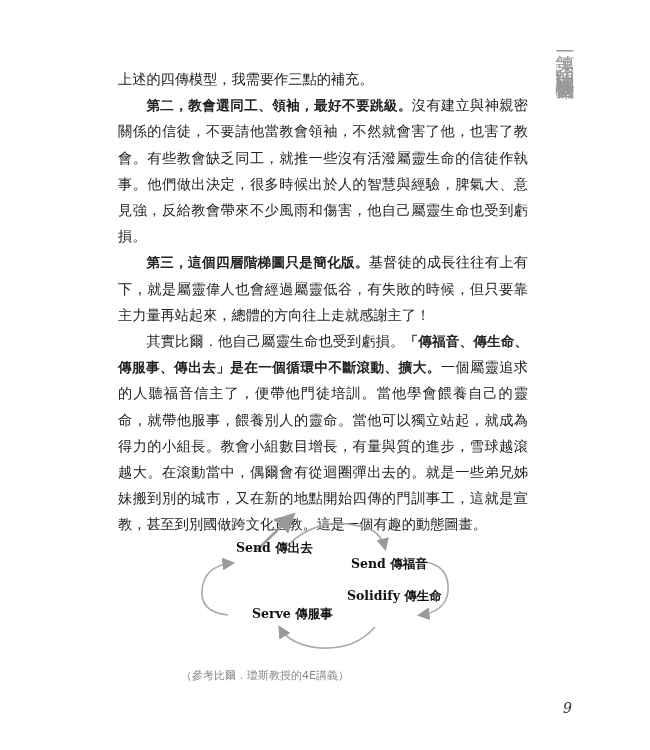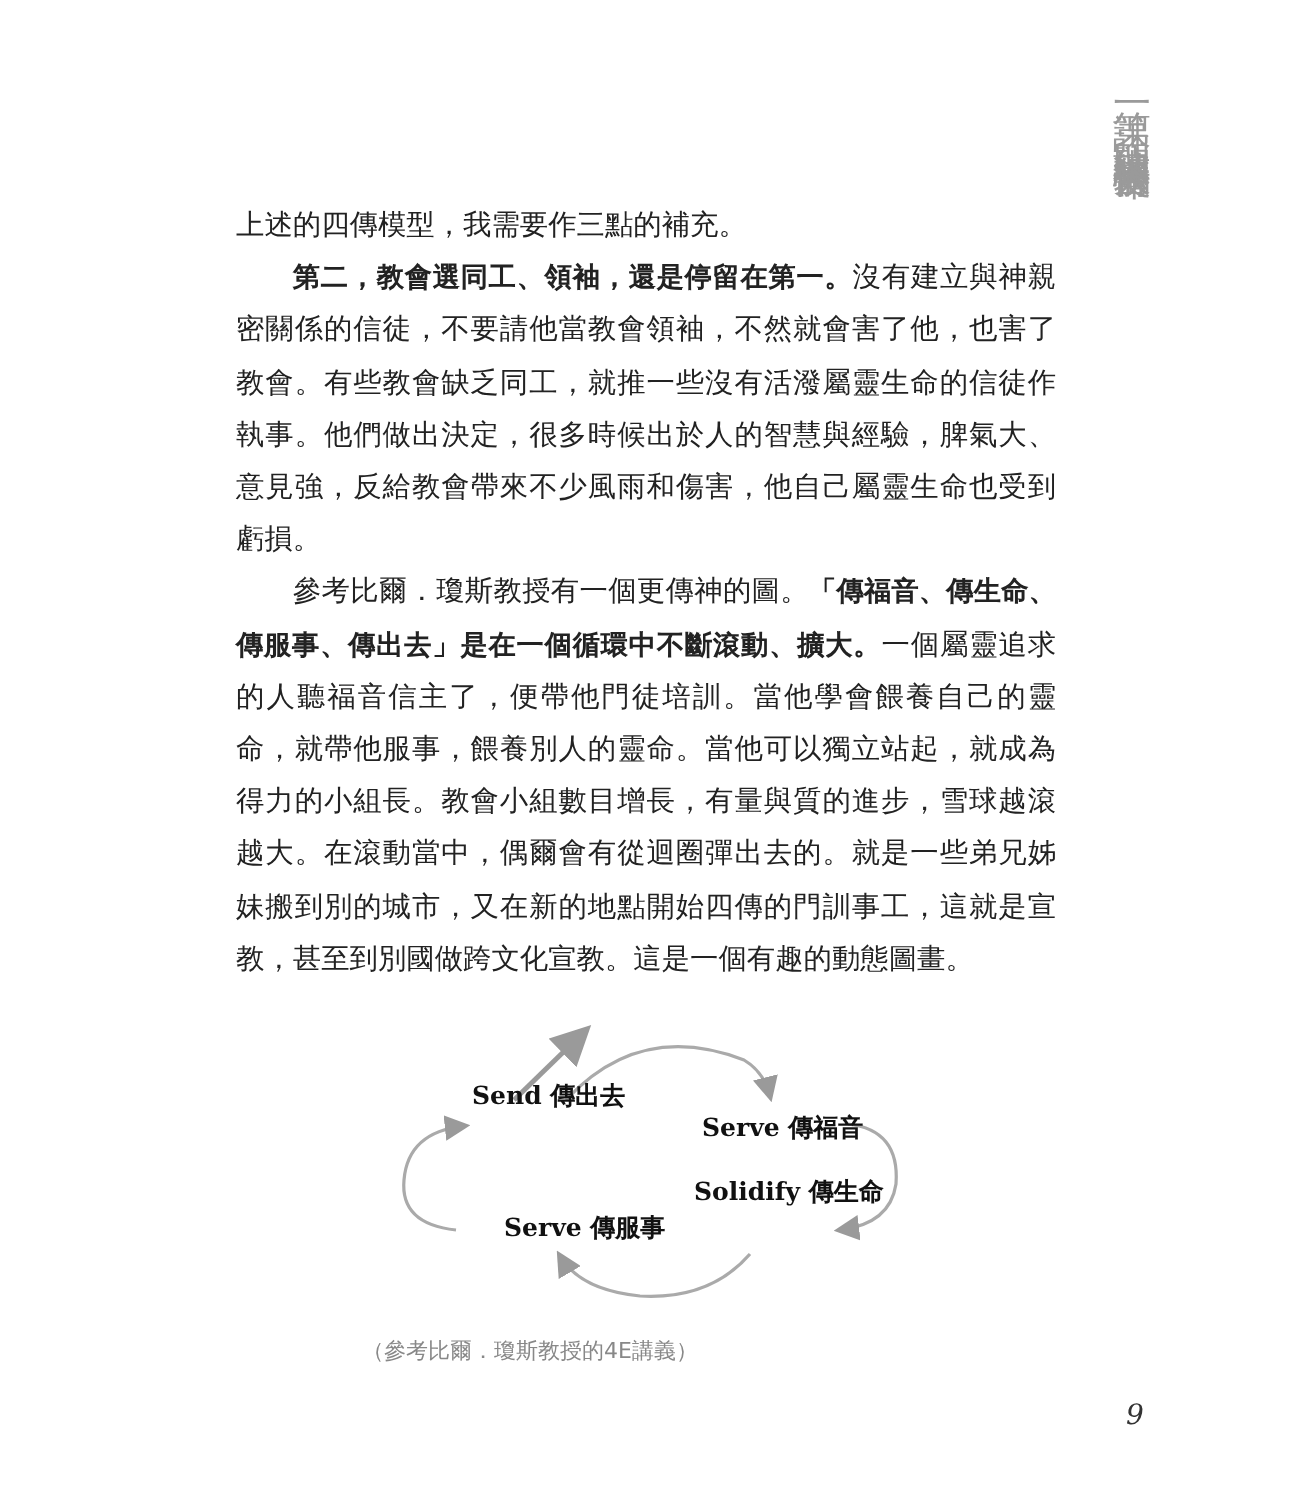--- a/index.html
+++ b/index.html
@@ -2,21 +2,21 @@
 <html><head>
   <meta charset="utf-8">
   <style>
     html, body { margin: 0; padding: 0; background: #ffffff; }
     body { width: 650px; height: 750px; position: relative; overflow: hidden;
            font-family: "DejaVu Serif", "Liberation Serif", serif; color: #222; }
     .side-header { position: absolute; left: 557px; top: 40px; width: 22px;
            writing-mode: vertical-rl; font-size: 19px; color: #9a9a9a; letter-spacing: 1px; }
     .side-header .gap { display: inline-block; height: 14px; }
     .body-text { position: absolute; left: 118px; top: 66px; width: 410px;
-           font-size: 14.2px; line-height: 26.2px; text-align: justify; margin-top: 34px; }
+           font-size: 14.2px; line-height: 26.2px; text-align: justify; }
     .body-text p { margin: 0; text-indent: 2em; }
     .body-text p.first { text-indent: 0; }
     .body-text b { font-family: "DejaVu Sans", "Liberation Sans", sans-serif; font-weight: bold; font-size: 13.6px; }
     .diagram { position: absolute; left: 0; top: 0; width: 650px; height: 750px; pointer-events: none; }
     .node { position: absolute; font-family: "DejaVu Serif", "Liberation Serif", serif;
             font-weight: bold; font-size: 12.5px; color: #111; white-space: nowrap; }
     .caption { position: absolute; left: 0; width: 530px; top: 668px; text-align: center;
                font-family: "DejaVu Sans", "Liberation Sans", sans-serif; font-size: 11px; color: #888; }
     .page-num { position: absolute; left: 563px; top: 700px; font-style: italic;
                 font-size: 14px; color: #333; }
@@ -26,24 +26,27 @@
 
 <div class="side-header">
   <span>第一課</span><span class="gap"></span><span>門徒訓練與福音大使命</span>
 </div>
 
 <div class="body-text">
   <p class="first">
     <span>上述的四傳模型，我需要作三點的補充。</span>
   </p>
   <p>
-    <b>第二，教會選同工、領袖，還是停留在第一。</b><span>沒有建立與神親密關係的信徒，不要請他當教會領袖，不然就會害了他，也害了教會。有些教會缺乏同工，就推一些沒有活潑屬靈生命的信徒作執事。他們做出決定，很多時候出於人的智慧與經驗，脾氣大、意見強，反給教會帶來不少風雨和傷害，他自己屬靈生命也受到虧損。</span>
+    <b>第二，教會選同工、領袖，最好不要跳級。</b><span>沒有建立與神親密關係的信徒，不要請他當教會領袖，不然就會害了他，也害了教會。有些教會缺乏同工，就推一些沒有活潑屬靈生命的信徒作執事。他們做出決定，很多時候出於人的智慧與經驗，脾氣大、意見強，反給教會帶來不少風雨和傷害，他自己屬靈生命也受到虧損。</span>
   </p>
   <p>
-    <span>參考比爾．瓊斯教授有一個更傳神的圖。</span><b>「傳福音、傳生命、傳服事、傳出去」是在一個循環中不斷滾動、擴大。</b><span>一個屬靈追求的人聽福音信主了，便帶他門徒培訓。當他學會餵養自己的靈命，就帶他服事，餵養別人的靈命。當他可以獨立站起，就成為得力的小組長。教會小組數目增長，有量與質的進步，雪球越滾越大。在滾動當中，偶爾會有從迴圈彈出去的。就是一些弟兄姊妹搬到別的城市，又在新的地點開始四傳的門訓事工，這就是宣教，甚至到別國做跨文化宣教。這是一個有趣的動態圖畫。</span>
+    <b>第三，這個四層階梯圖只是簡化版。</b><span>基督徒的成長往往有上有下，就是屬靈偉人也會經過屬靈低谷，有失敗的時候，但只要靠主力量再站起來，總體的方向往上走就感謝主了！</span>
+  </p>
+  <p>
+    <span>其實比爾．他自己屬靈生命也受到虧損。</span><b>「傳福音、傳生命、傳服事、傳出去」是在一個循環中不斷滾動、擴大。</b><span>一個屬靈追求的人聽福音信主了，便帶他門徒培訓。當他學會餵養自己的靈命，就帶他服事，餵養別人的靈命。當他可以獨立站起，就成為得力的小組長。教會小組數目增長，有量與質的進步，雪球越滾越大。在滾動當中，偶爾會有從迴圈彈出去的。就是一些弟兄姊妹搬到別的城市，又在新的地點開始四傳的門訓事工，這就是宣教，甚至到別國做跨文化宣教。這是一個有趣的動態圖畫。</span>
   </p>
 </div>
 
 <svg class="diagram" viewBox="0 0 650 750" width="650" height="750">
   <defs>
     <marker id="ah" markerWidth="8" markerHeight="8" refX="6" refY="4" orient="auto">
       <path d="M0,0 L8,4 L0,8 z" fill="#9a9a9a"></path>
     </marker>
   </defs>
 
@@ -52,18 +55,18 @@
   <path d="M283,550 Q320,510 372,530 Q382,536 385,548" stroke="#aaaaaa" stroke-width="1.6" fill="none" marker-end="url(#ah)"></path>
 
   <path d="M424,562 Q450,565 448,592 Q445,612 420,615" stroke="#aaaaaa" stroke-width="1.6" fill="none" marker-end="url(#ah)"></path>
 
   <path d="M375,627 Q355,650 320,648 Q290,645 280,628" stroke="#aaaaaa" stroke-width="1.6" fill="none" marker-end="url(#ah)"></path>
 
   <path d="M228,615 Q200,612 202,590 Q204,566 232,563" stroke="#aaaaaa" stroke-width="1.6" fill="none" marker-end="url(#ah)"></path>
 </svg>
 
 <div class="node" style="left:236px; top:540px;">Send 傳出去</div>
-<div class="node" style="left:351px; top:556px;">Serve 傳福音</div>
+<div class="node" style="left:351px; top:556px;">Send 傳福音</div>
 <div class="node" style="left:252px; top:606px;">Serve 傳服事</div>
 <div class="node" style="left:347px; top:588px;">Solidify 傳生命</div>
 
 <div class="caption">（參考比爾．瓊斯教授的4E講義）</div>
 <div class="page-num">9</div>
 
 </body></html>

